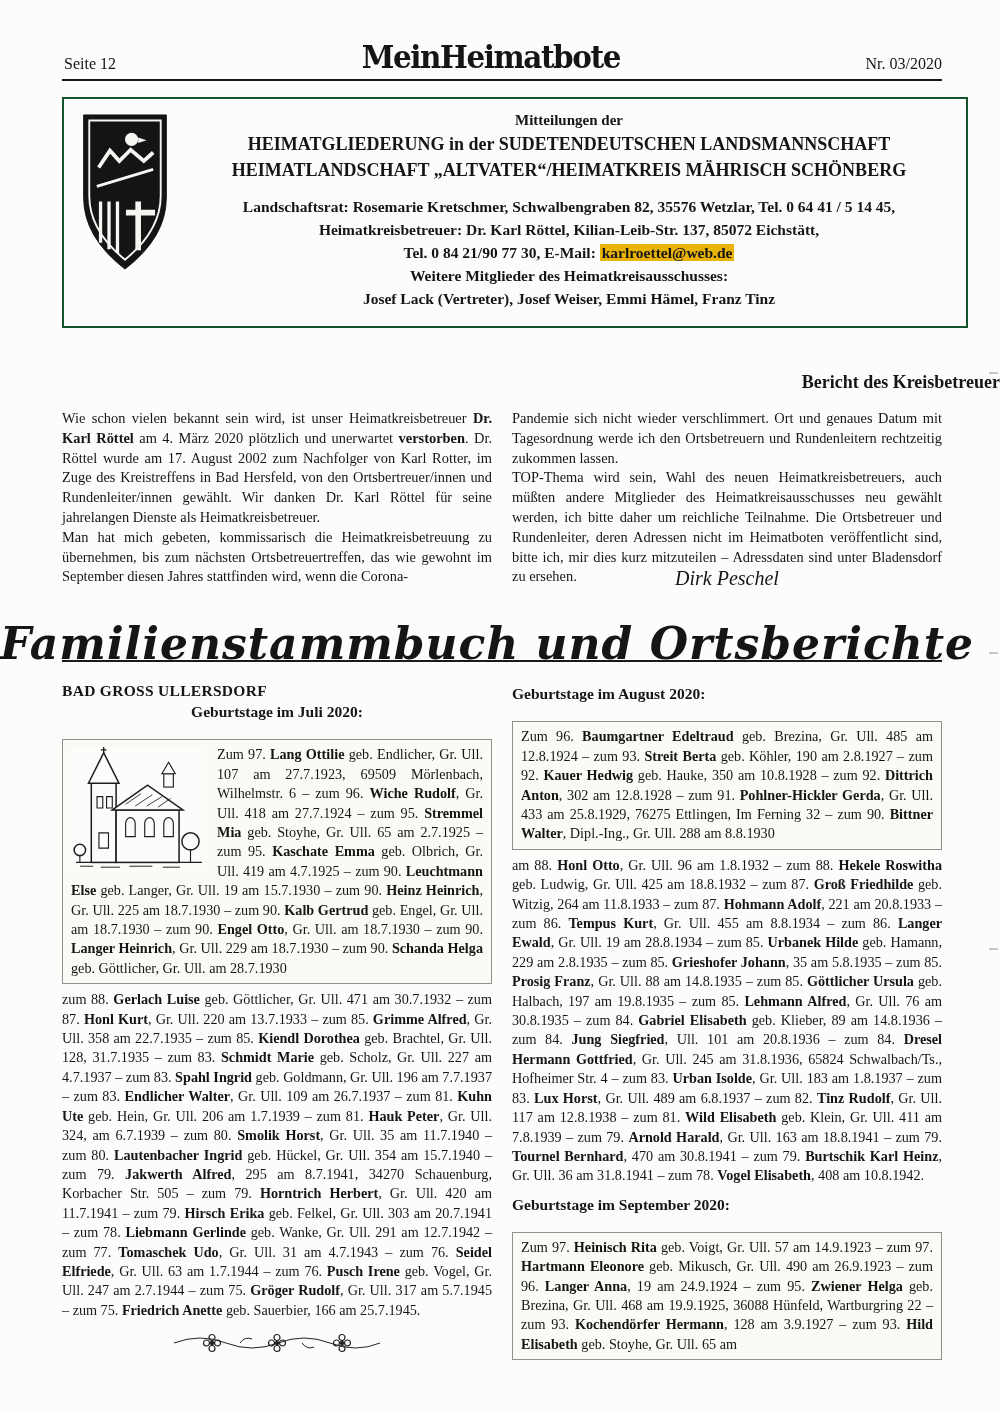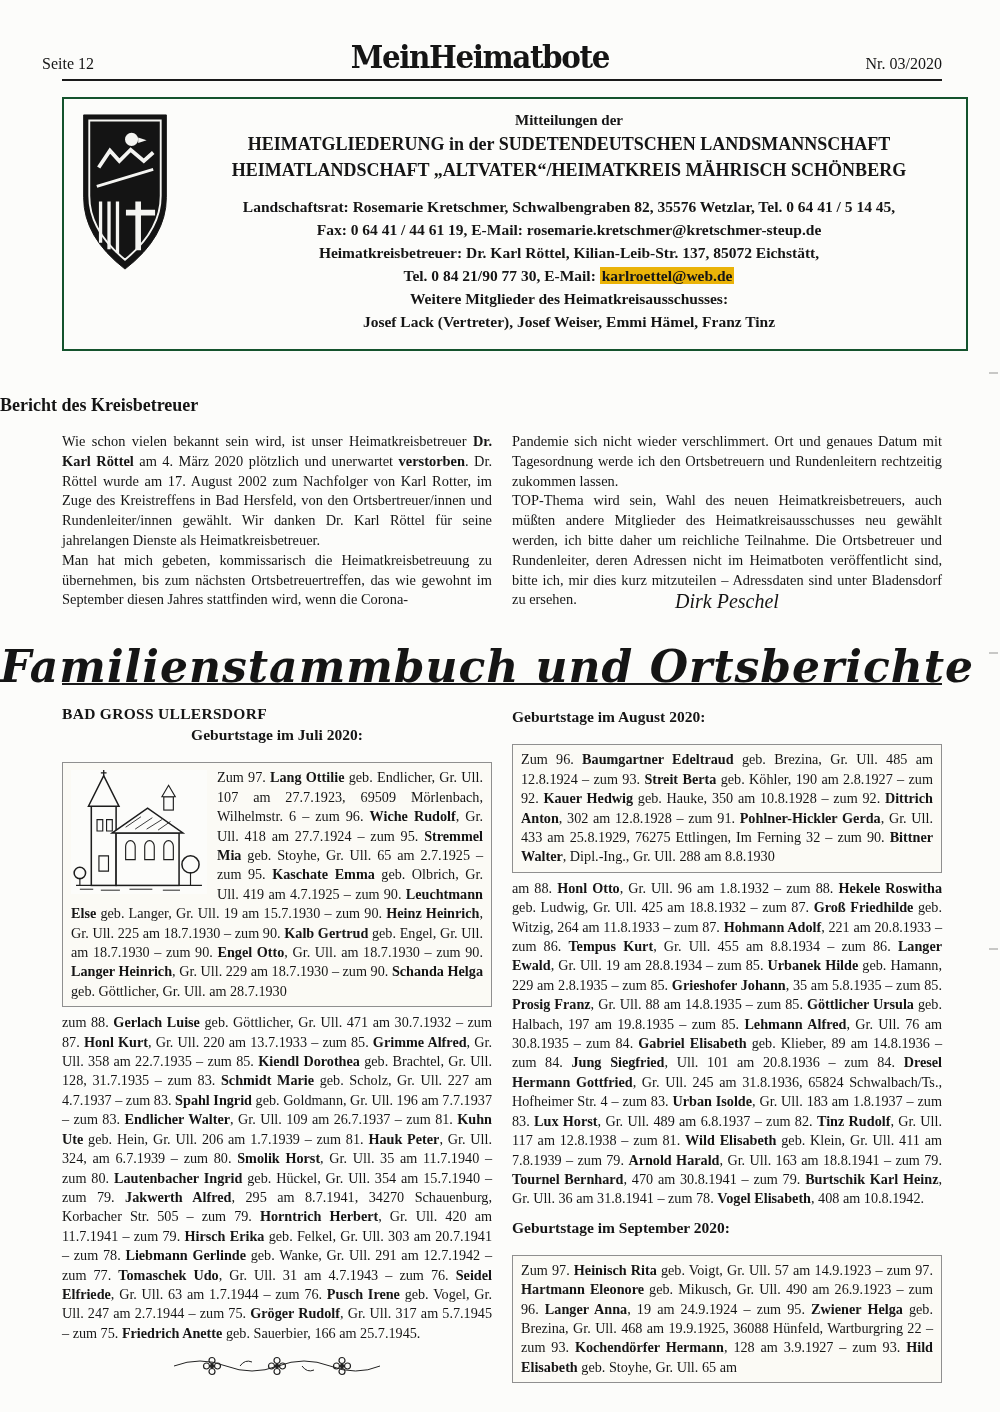--- a/index.html
+++ b/index.html
@@ -1,32 +1,32 @@
 <!DOCTYPE html>
 <html lang="de"><head>
 <meta charset="utf-8">
 <style>
   *{margin:0;padding:0;box-sizing:border-box}
   body{background:#ffffff}
   .page{width:1000px;height:1412px;background:#fcfcfa;position:relative;overflow:hidden;
         font-family:"Liberation Serif","DejaVu Serif",serif;color:#151515}
-  .header-row{display:flex;justify-content:space-between;align-items:flex-end;padding:42px 58px 6px 42px}
+  .header-row{display:flex;justify-content:space-between;align-items:flex-end;padding:42px 58px 6px 64px}
   .side-label{font-size:16px}
   .masthead{font-family:"DejaVu Serif",serif;font-size:31px;font-weight:bold;letter-spacing:-1.5px;
             transform:scaleX(.95);line-height:1}
   .rule{border-top:2px solid #1a1a1a;margin-left:62px;margin-right:58px}
   .infobox{margin:16px 32px 0 62px;border:2px solid #14532d;position:relative;text-align:center;
            padding:10px 14px 16px 14px}
   .crest{position:absolute;left:14px;top:10px;width:94px;height:166px}
   .ib-text{padding-left:108px}
   .ib-intro{font-weight:bold;font-size:15px;line-height:22px}
   .ib-org{font-weight:bold;font-size:18px;line-height:26px}
   .ib-contacts{margin-top:12px;font-weight:bold;font-size:15.5px;line-height:23px}
   .hl{background:#eab308;padding:0 2px}
-  .report-title{text-align:left;font-size:18px;font-weight:bold;margin-top:44px;font-family:"Liberation Serif",serif}
+  .report-title{text-align:right;font-size:18px;font-weight:bold;margin-top:44px;font-family:"Liberation Serif",serif}
   .two-col{display:flex;gap:20px;margin:16px 58px 0 62px}
   .col{flex:1;min-width:0}
   .body-p{font-size:14.4px;line-height:19.8px;text-align:justify;hyphens:auto;-webkit-hyphens:auto}
   .signature{font-size:20px;font-style:italic;text-align:center;margin-top:-19.8px}
   .script-heading{text-align:left;font-family:"DejaVu Serif",serif;font-style:italic;font-weight:bold;
                   font-size:44px;margin-top:28px;position:relative;z-index:2;letter-spacing:1px}
   .script-rule{margin-top:-9px;position:relative;z-index:1}
   .main-cols{margin-top:20px}
   .town{text-align:left;font-weight:bold;font-size:15.5px;letter-spacing:.3px}
   .month-heading{font-weight:bold;font-size:15.5px;margin-top:3px}
@@ -65,21 +65,20 @@
         <path d="M24 96 V140 M33 96 V147 M42 96 V151" stroke="#f5f5f2" stroke-width="3.5"></path>
         <path d="M64 96 V148 M51 108 H82" stroke="#f5f5f2" stroke-width="6"></path>
       </svg>
     </div>
     <div class="ib-text">
       <div class="ib-intro">Mitteilungen der</div>
       <div class="ib-org">HEIMATGLIEDERUNG in der SUDETENDEUTSCHEN LANDSMANNSCHAFT</div>
       <div class="ib-org">HEIMATLANDSCHAFT „ALTVATER“/HEIMATKREIS MÄHRISCH SCHÖNBERG</div>
       <div class="ib-contacts">
         <div>Landschaftsrat: Rosemarie Kretschmer, Schwalbengraben 82, 35576 Wetzlar, Tel. 0 64 41 / 5 14 45,</div>
-        <div>Fax: 0 64 41 / 44 61 19, E-Mail: rosemarie.kretschmer@kretschmer-steup.de</div>
         <div>Heimatkreisbetreuer: Dr. Karl Röttel, Kilian-Leib-Str. 137, 85072 Eichstätt,</div>
         <div><span>Tel. 0 84 21/90 77 30, E-Mail: </span><span class="hl">karlroettel@web.de</span></div>
         <div>Weitere Mitglieder des Heimatkreisausschusses:</div>
         <div>Josef Lack (Vertreter), Josef Weiser, Emmi Hämel, Franz Tinz</div>
       </div>
     </div>
   </div>
 
   <h2 class="report-title">Bericht des Kreisbetreuer</h2>
 

